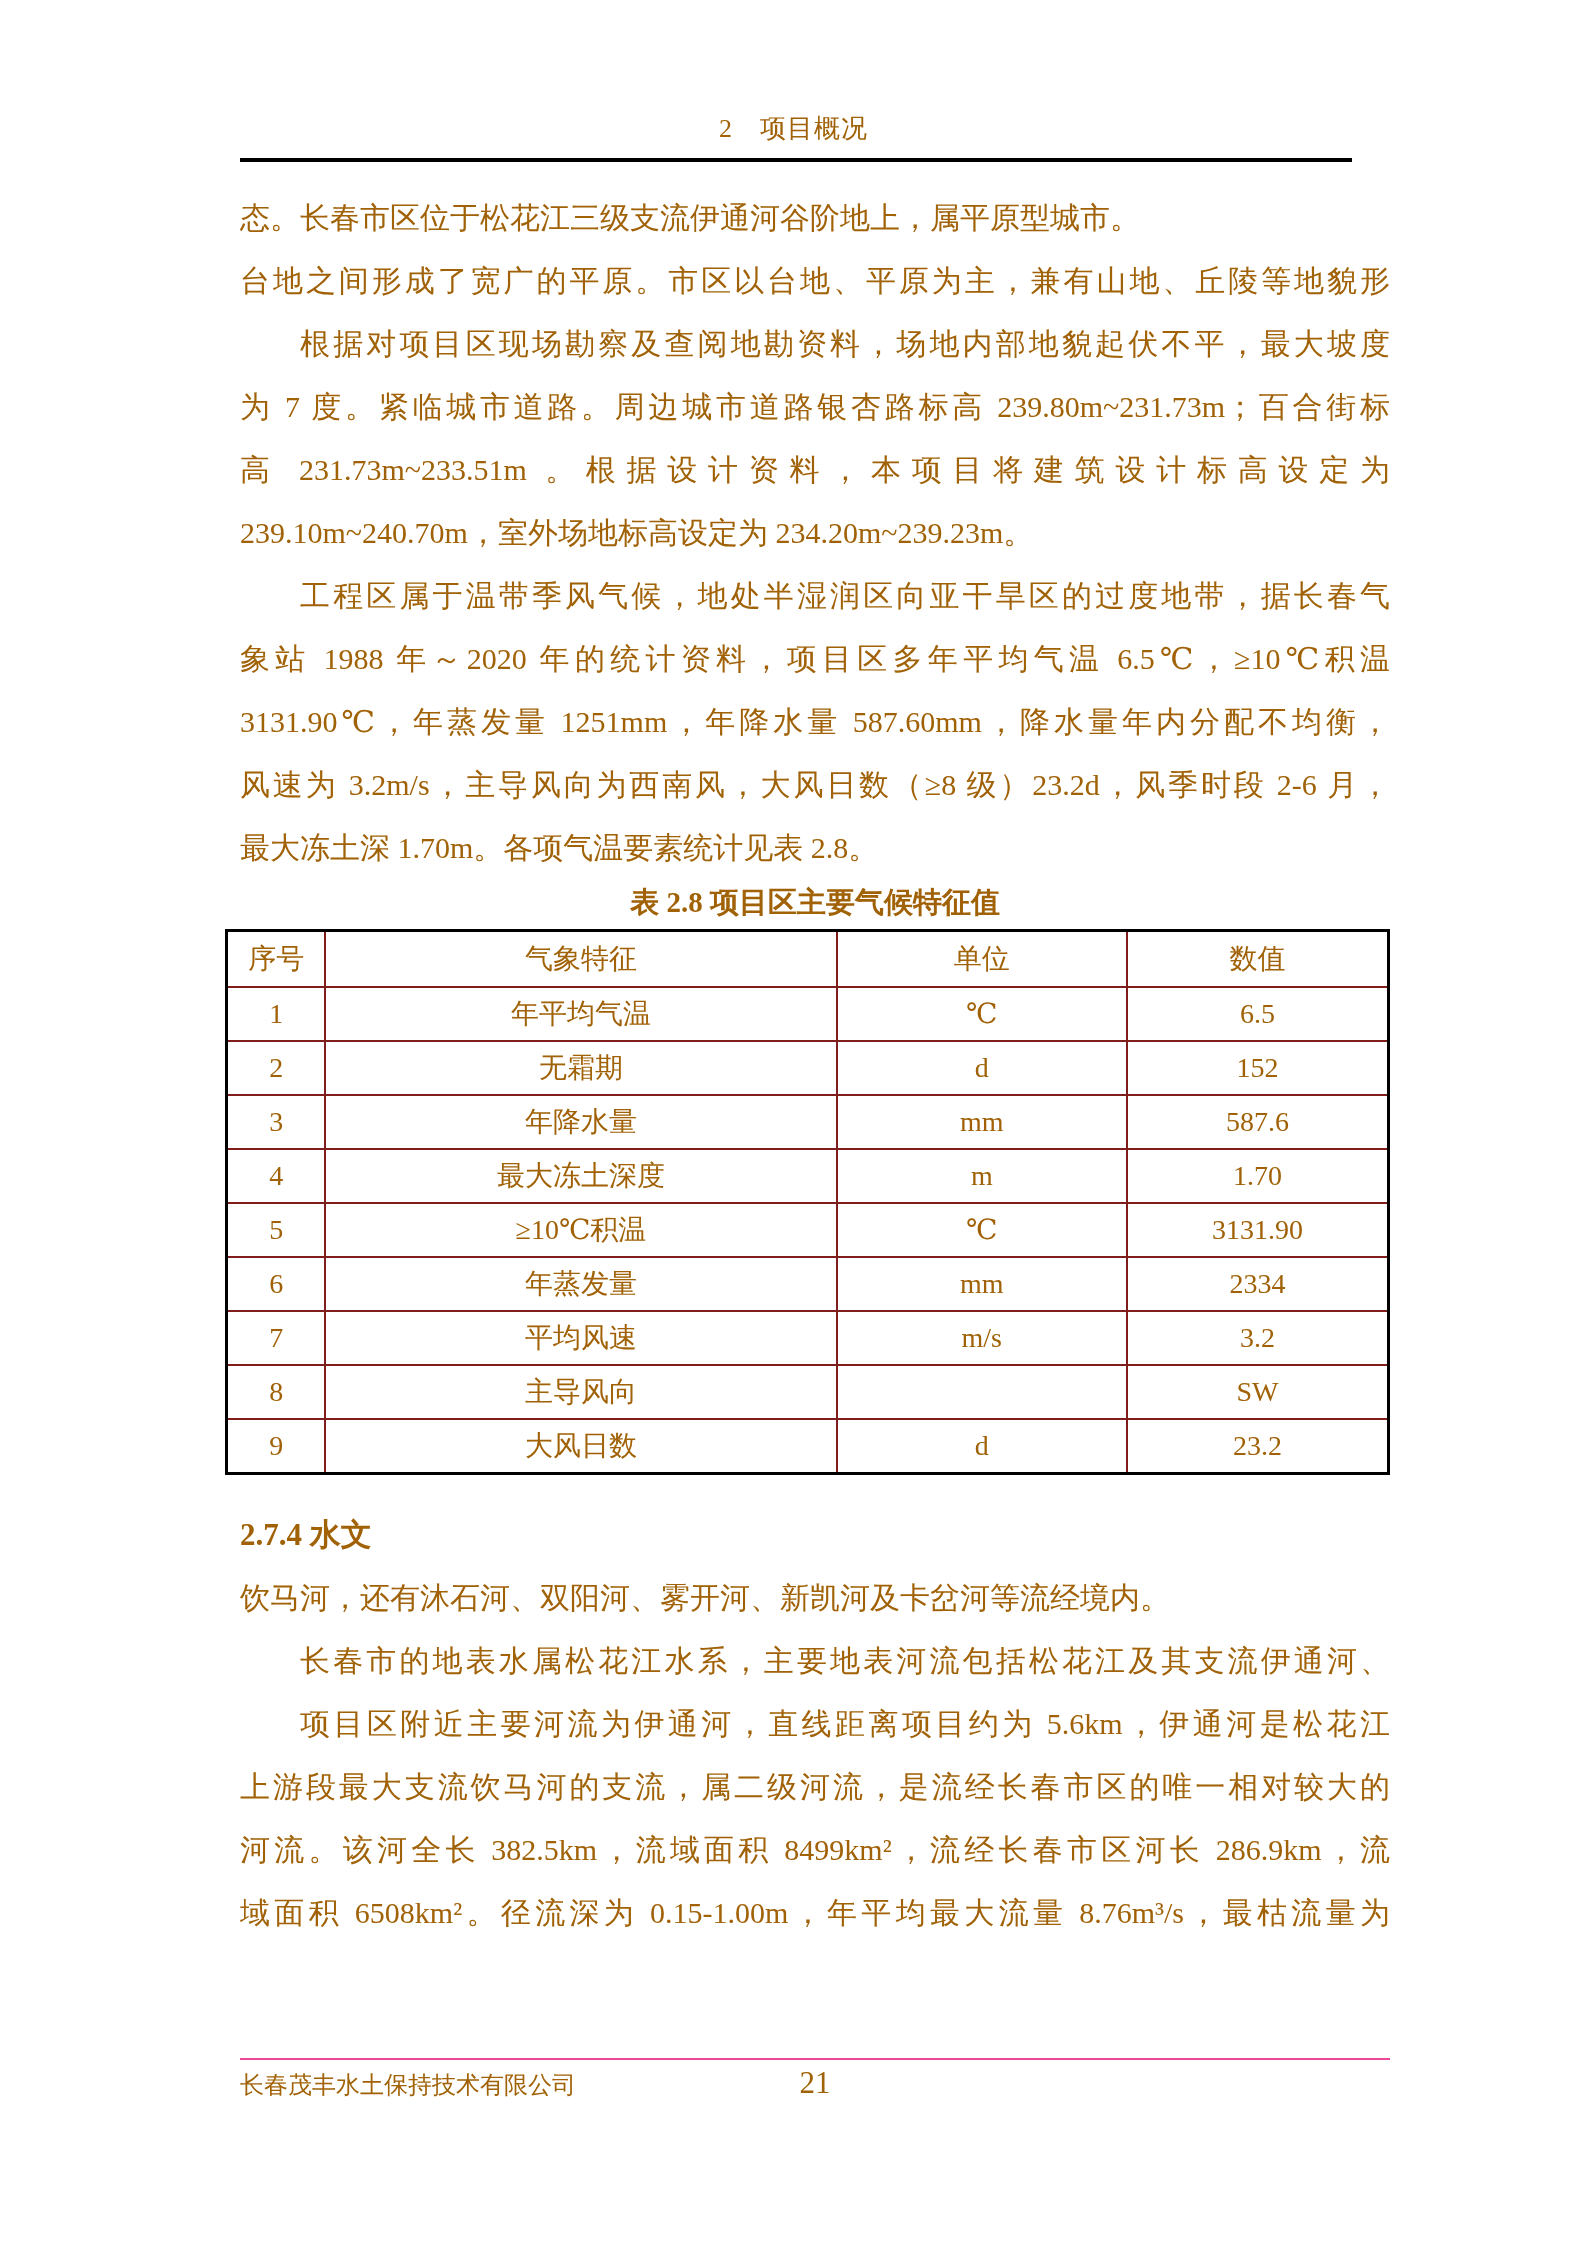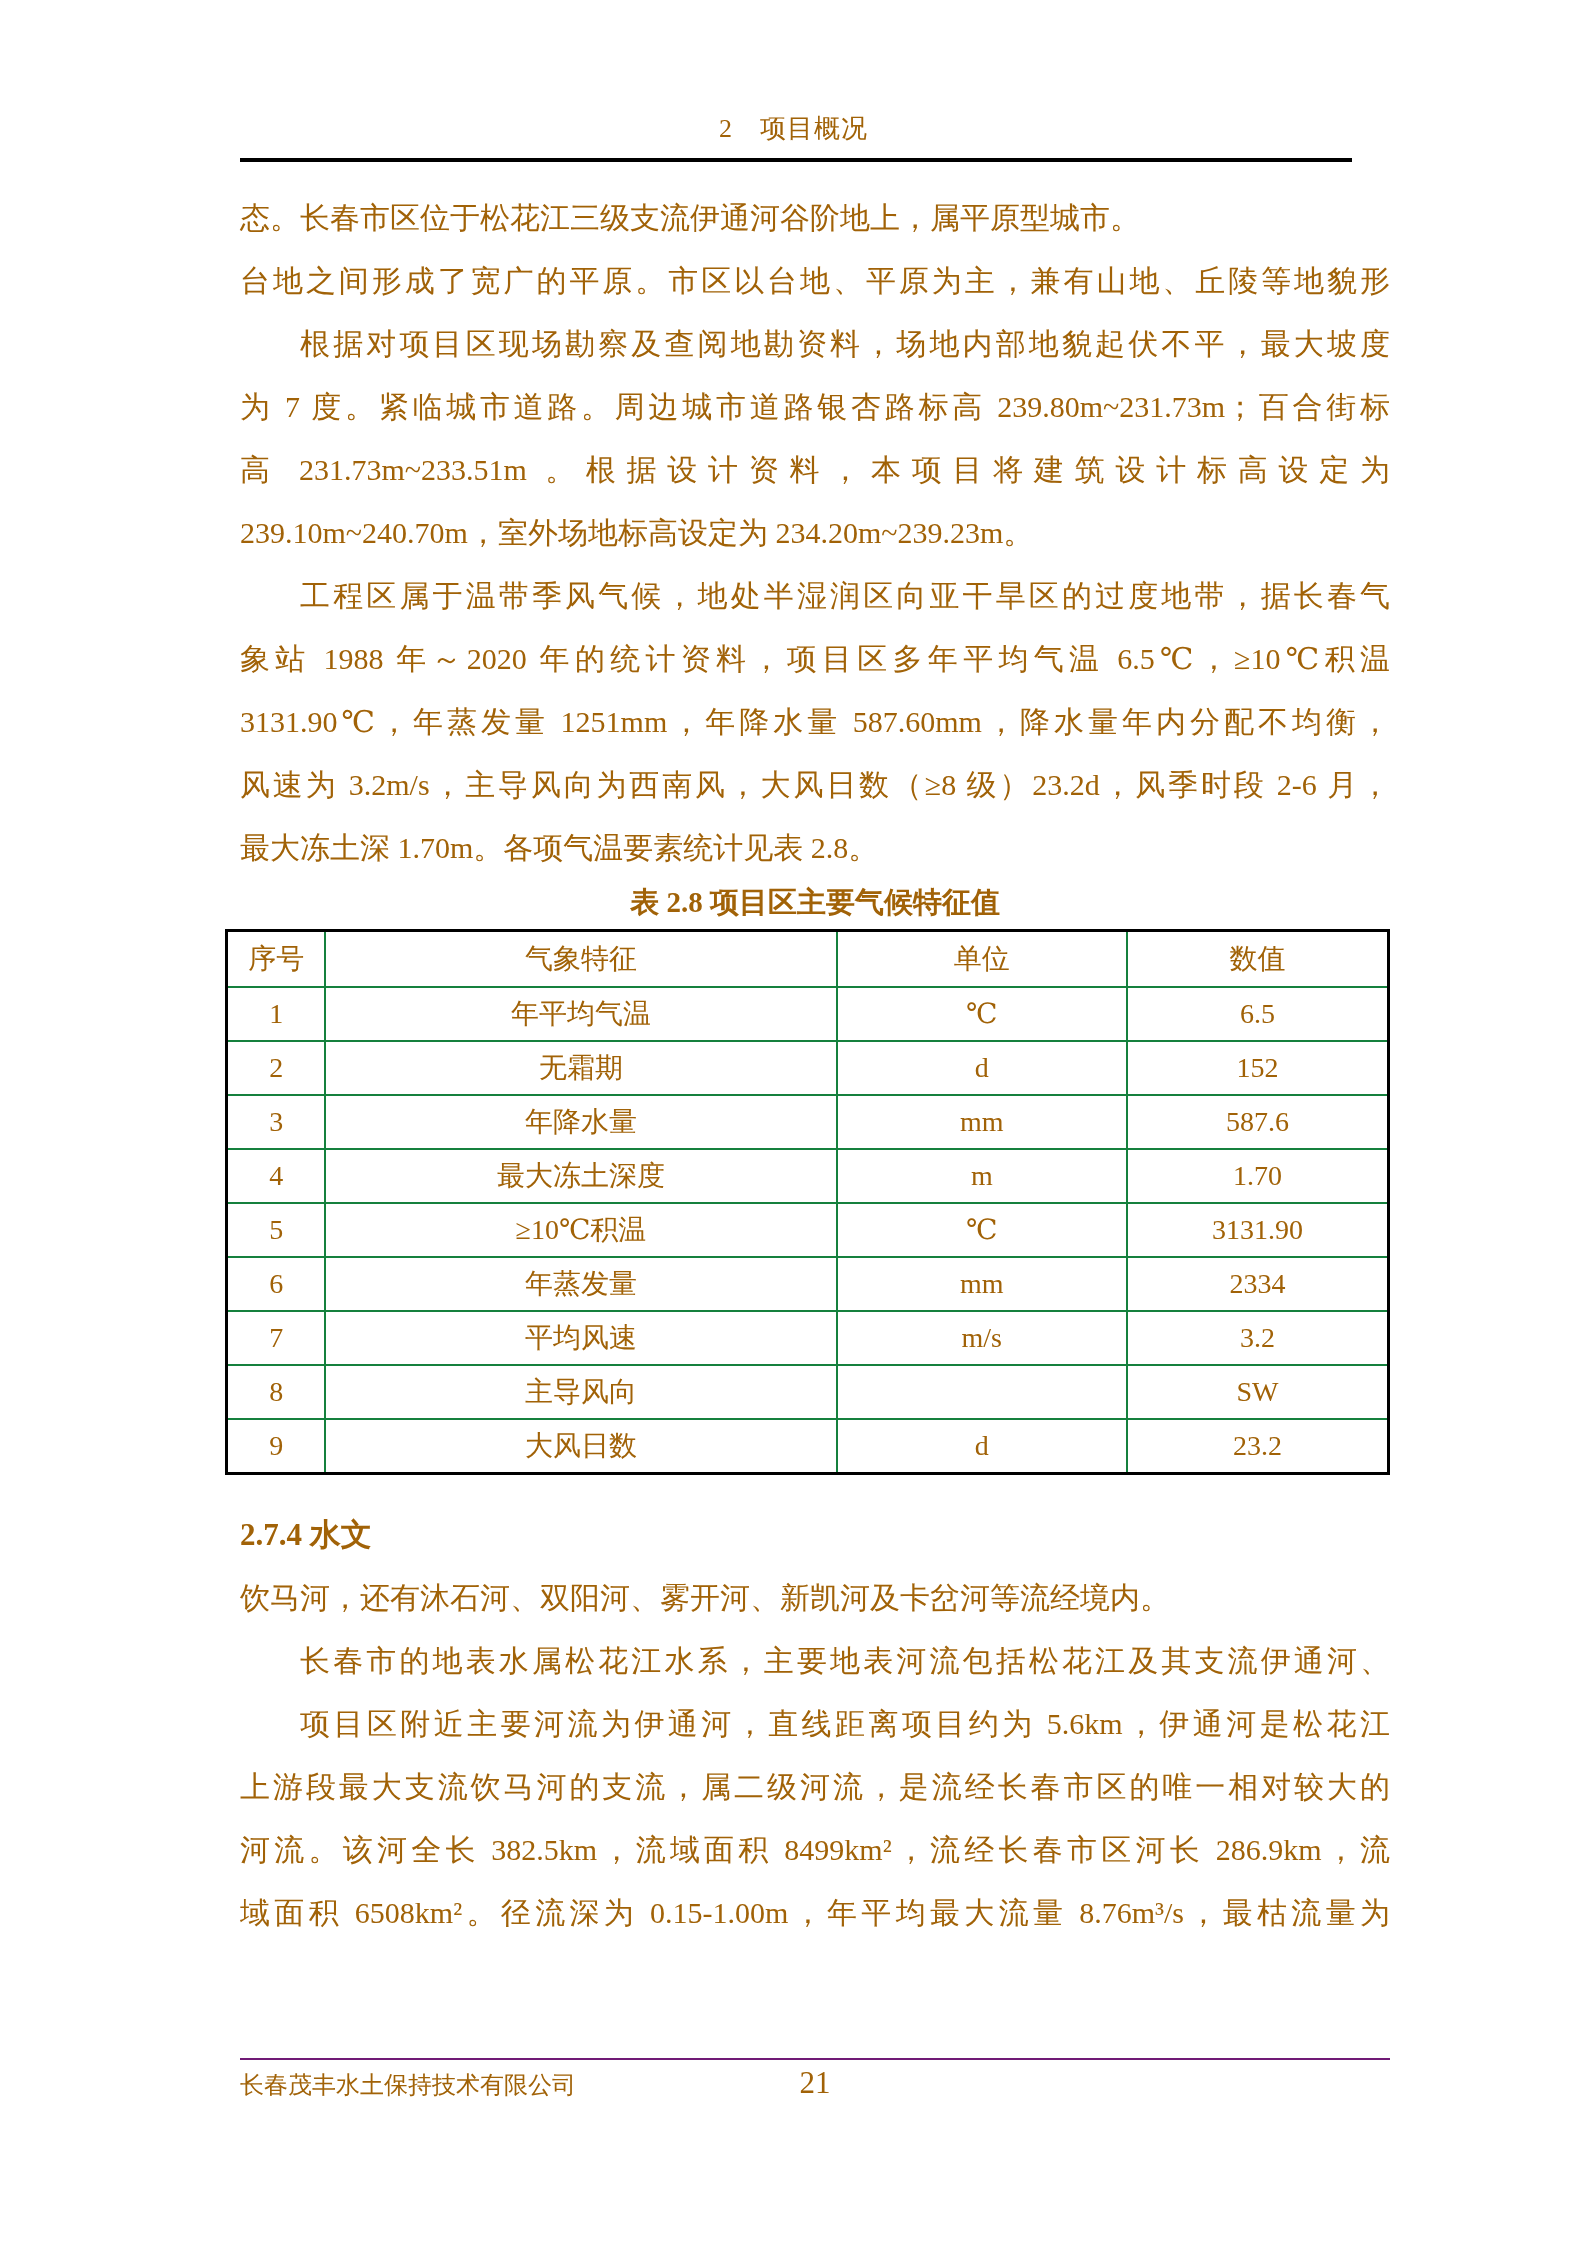--- a/index.html
+++ b/index.html
@@ -55,41 +55,41 @@
   table.tbl{
     border-collapse:collapse;
     table-layout:fixed;
     margin-top:4px;
     margin-left:-15px;
     width:calc(100% + 15px);
     font-size:28px;
     border:3px solid #000;
   }
   table.tbl th, table.tbl td{
-    border:2px solid #15803d;
+    border:2px solid #7f1d1d;
     text-align:center;
     vertical-align:middle;
     font-weight:normal;
     padding:0;
     line-height:34px;
     overflow:hidden;
   }
   table.tbl th{height:54px;}
   table.tbl td{height:52px;}
   col.c1{width:8.5%;}
   col.c2{width:44%;}
   col.c3{width:25%;}
   col.c4{width:22.5%;}
   
   .footer{
     position:absolute;
     left:240px;
     top:2058px;
     width:1150px;
-    border-top:2px solid #701a75;
+    border-top:2px solid #ec4899;
     height:60px;
   }
   .footer-company{
     position:absolute;
     left:0;top:10px;
     font-size:24px;
     line-height:30px;
   }
   .footer-page{
     display:block;

